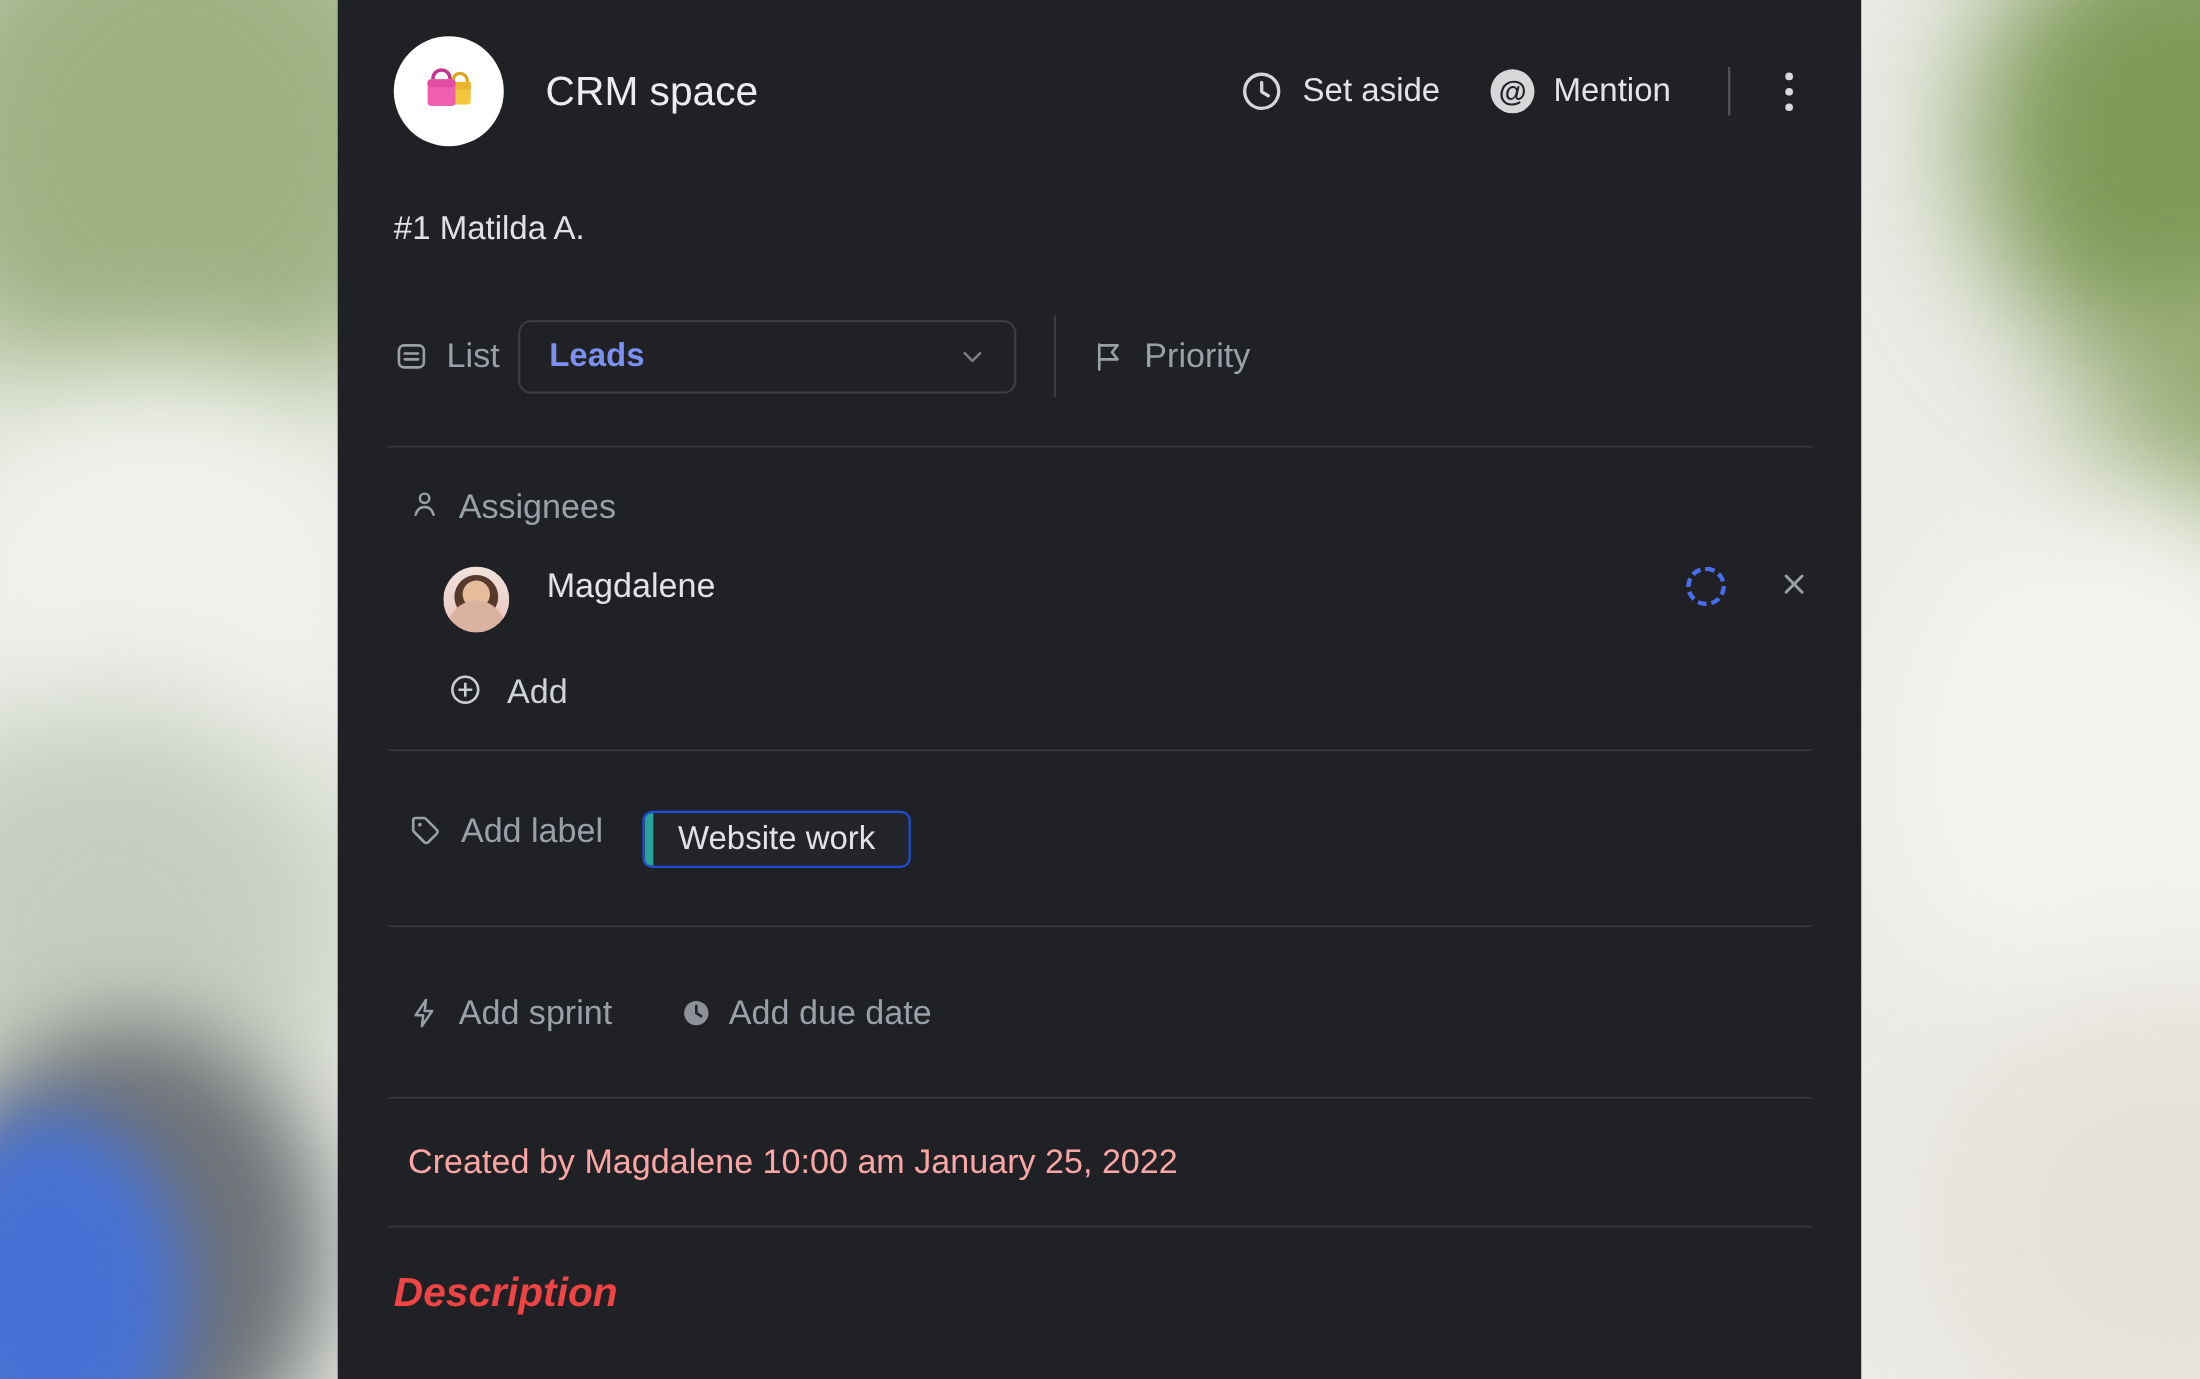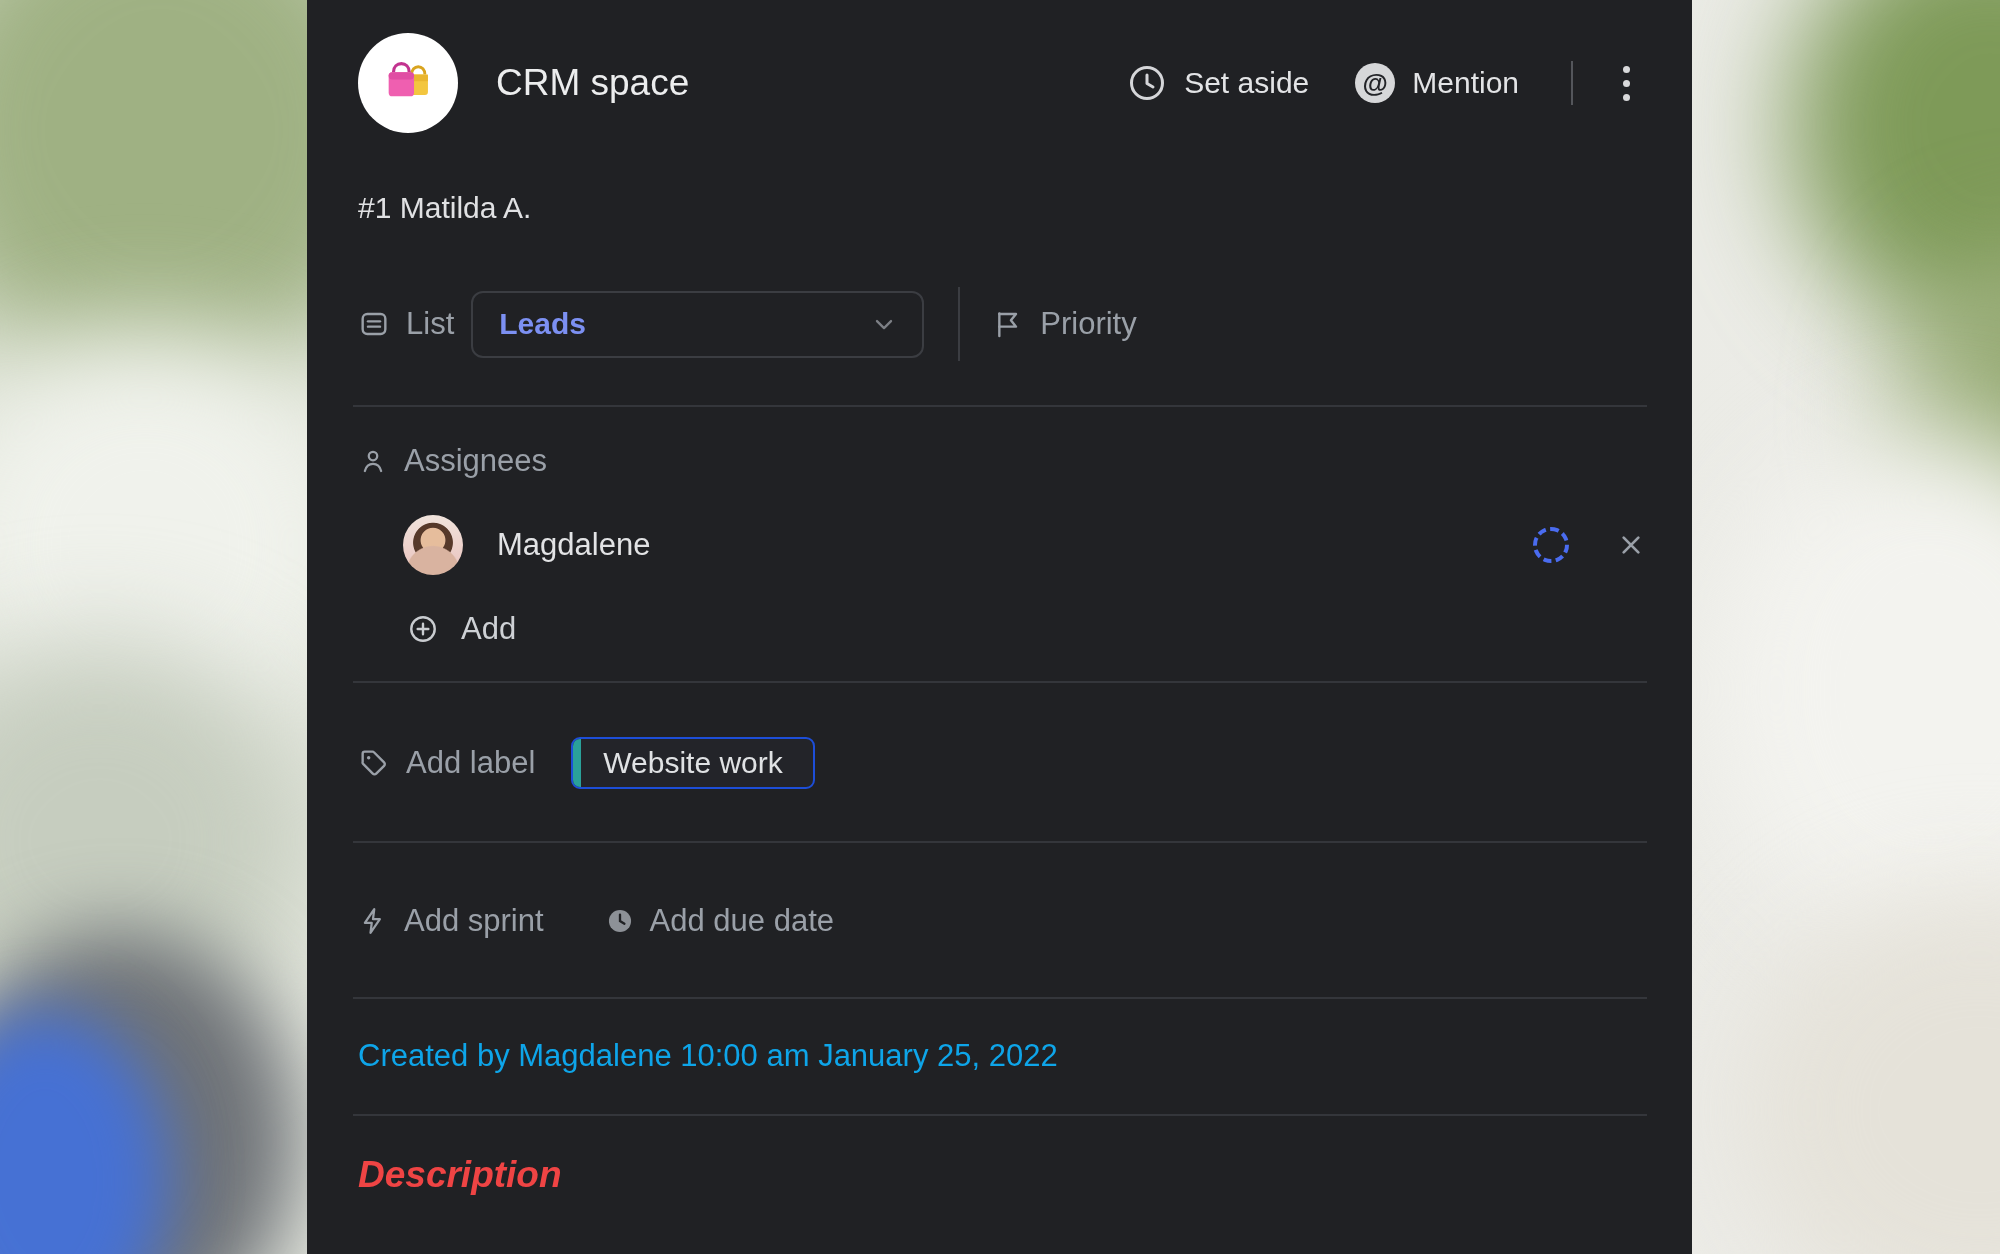--- a/index.html
+++ b/index.html
@@ -59,21 +59,21 @@
   .dd-list { width: 453px; margin-left: 17px; font-weight: bold; }
   .dd-priority { width: 396px; margin-left: 32px; }
   .dd-value { font-size: 30px; white-space: nowrap; }
   .dd-value.blue { color: #7c90f2; }
   .dd-value.white { color: #e6e7e9; }
   .chev { margin-left: auto; flex: none; }
   .vsep { width: 2px; height: 74px; background: #3b3d42; margin: 0 32px 0 34px; flex: none; }
 
   hr.div { border: none; border-top: 2px solid #34363b; margin-left: 46px; margin-right: 45px; }
 
-  .row { display: flex; align-items: center; padding: 0 45px 0 51px; }
+  .row { display: flex; align-items: flex-start; padding: 0 45px 0 64px; }
   .assignee-row { padding-left: 96px; }
   .add-row { padding-left: 100px; }
 
   .person-avatar { width: 60px; height: 60px; border-radius: 50%; flex: none;
     background:
       radial-gradient(circle at 50% 96%, #d9b3a0 0 40%, transparent 42%),
       radial-gradient(circle at 50% 42%, #e6bd9c 0 26%, transparent 28%),
       radial-gradient(circle at 50% 46%, #56392a 0 44%, transparent 46%),
       linear-gradient(180deg, #f0e3dc, #e9c2bd); }
   .assignee-name { margin-left: 34px; font-size: 31px; color: #e2e3e5; }
@@ -83,21 +83,21 @@
 
   .add-label-text { margin-left: 22px; font-size: 31px; color: #ced1d5; }
 
   .inline-btn { display: flex; align-items: center; }
   .chip { margin-left: 36px; height: 52px; border: 2px solid #1d4ed8; border-radius: 9px;
           padding: 0 30px 0 30px; position: relative; overflow: hidden;
           background: #232429; display: flex; align-items: center; }
   .chip-bar { position: absolute; left: 0; top: 0; bottom: 0; width: 8px; background: #2aa19a; }
   .chip-text { font-size: 30px; color: #e0e2e4; }
 
-  .created { font-size: 31px; color: #0ea5e9; }
+  .created { font-size: 31px; color: #fca5a5; }
   .desc-heading { margin-left: 51px; font-size: 37px; font-weight: 700; color: #ef4444; font-style: italic; }
 </style>
 </head>
 <body>
 
 <div class="bg">
   <div class="blob b1"></div>
   <div class="blob b2"></div>
   <div class="blob b3"></div>
   <div class="blob b4"></div>

